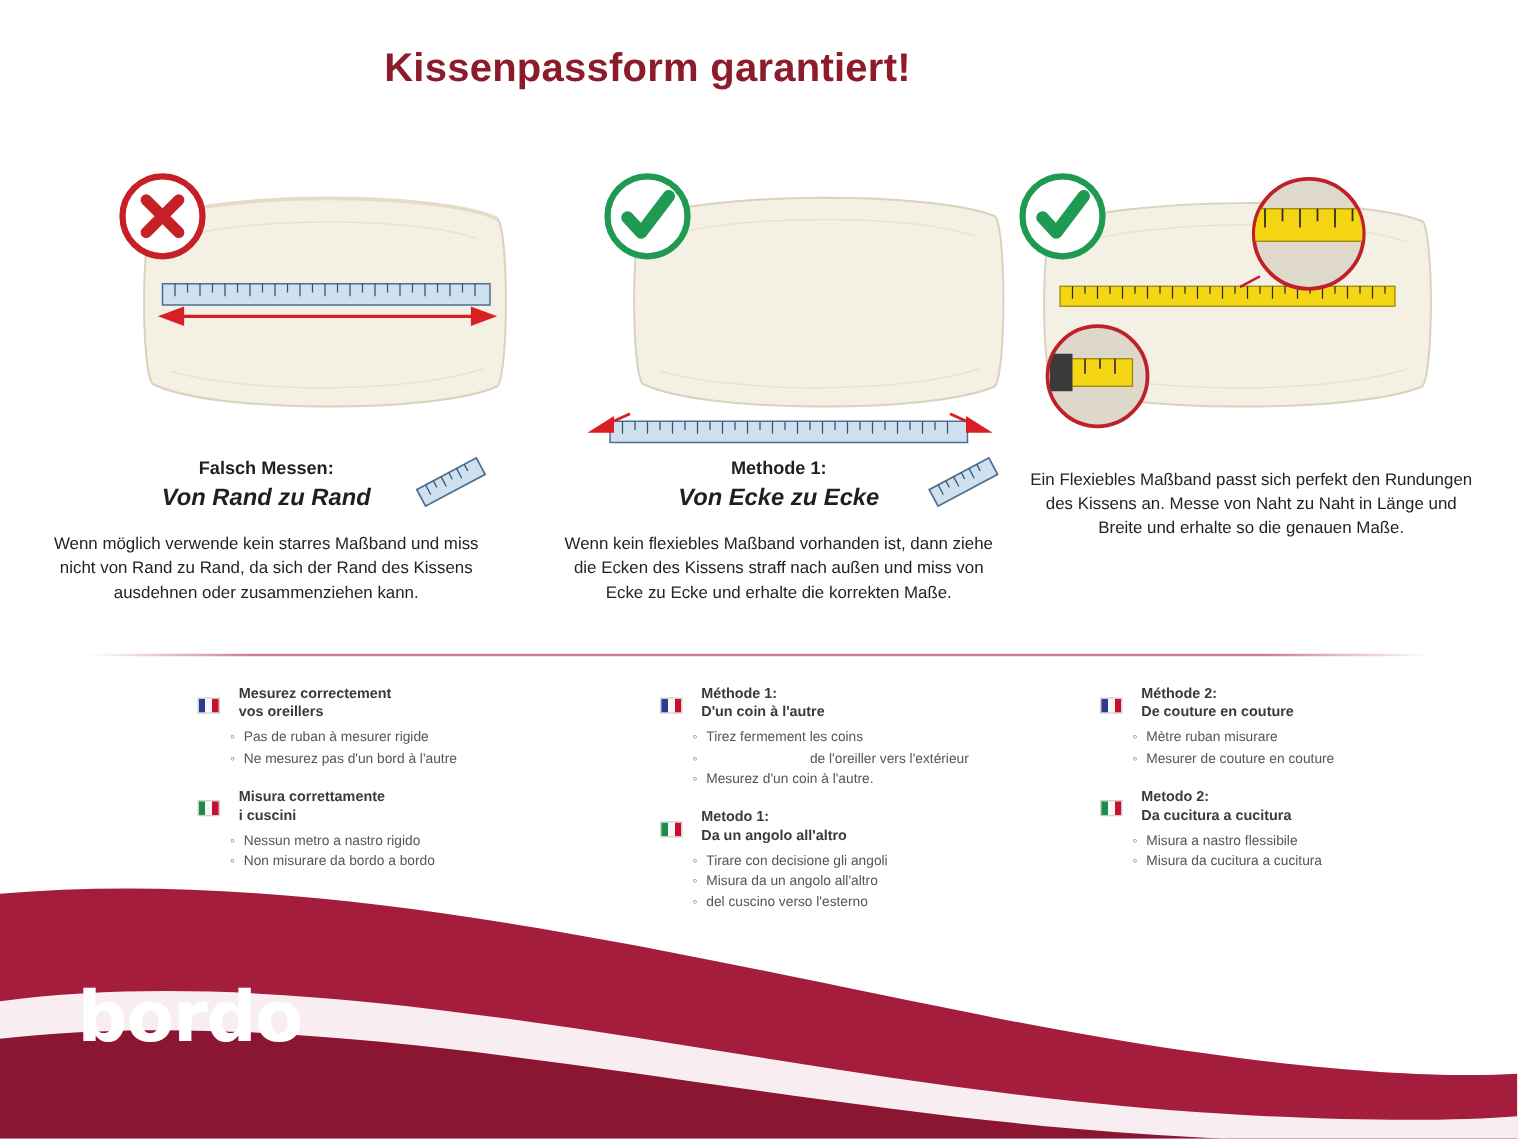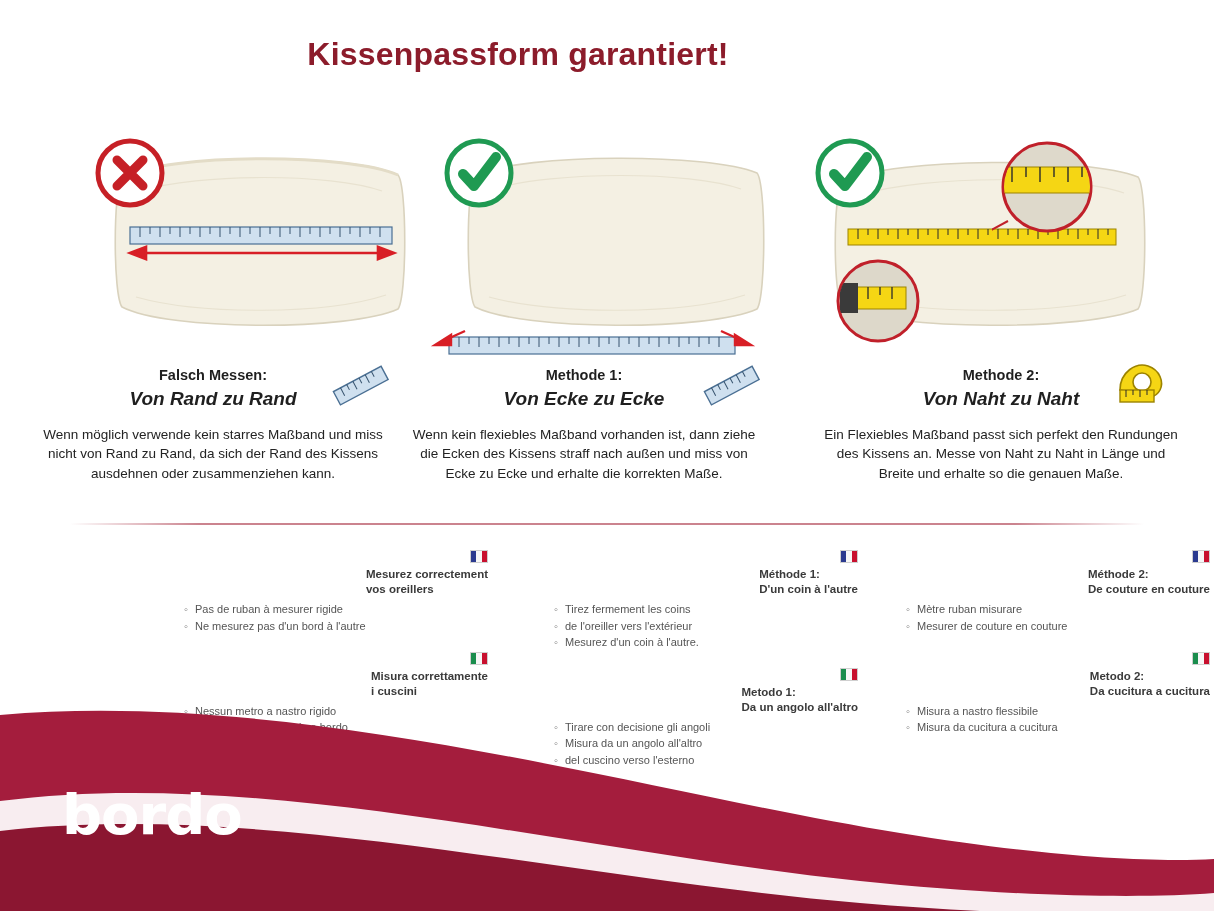--- a/index.html
+++ b/index.html
@@ -36,21 +36,21 @@
     left: 0;
     width: 1214px;
     height: 380px;
   }
   .col {
     position: absolute;
     width: 390px;
     top: 0;
   }
   .col-1 { left: 18px; }
-  .col-2 { left: 389px; }
+  .col-2 { left: 428px; }
   .col-3 { left: 806px; }
 
   
   .pillow-stage {
     position: relative;
     width: 390px;
     height: 235px;
   }
   .pillow {
     position: absolute;
@@ -131,23 +131,22 @@
     height: 175px;
   }
   .tcol { position: absolute; width: 330px; }
   .tcol-1 { left: 158px; }
   .tcol-2 { left: 528px; }
   .tcol-3 { left: 880px; }
 
   .tgroup { margin-bottom: 16px; }
   .tgroup-head {
     display: flex;
-    align-items: flex-end;
-    gap: 4px;
-    flex-direction: column;
+    align-items: center;
+    gap: 15px;
   }
   .flag {
     width: 18px;
     height: 13px;
     margin-top: 2px;
     flex: 0 0 auto;
     display: block;
     border: 0.5px solid #cfcfcf;
     box-sizing: border-box;
   }
@@ -445,37 +444,20 @@
       </svg>
 
       <div class="badge">
         <svg width="76" height="76" viewBox="0 0 76 76">
           <circle cx="38" cy="38" r="32" fill="#fff" stroke="#1f9a52" stroke-width="5"></circle>
           <path d="M22,39 L33,51 L55,22" fill="none" stroke="#1f9a52" stroke-width="10" stroke-linecap="round" stroke-linejoin="round"></path>
         </svg>
       </div>
     </div>
 
-    <div class="cap">
-      <div class="cap-title">Methode 2:</div>
-      <div class="cap-sub">Von Naht zu Naht</div>
-      <div class="cap-icon">
-        <svg width="56" height="54" viewBox="0 0 56 54">
-          <path d="M6,34 C6,16 22,6 34,10 C46,14 50,26 46,34 C42,42 30,44 26,38 Z" fill="#f5d614" stroke="#9c8300" stroke-width="1.6"></path>
-          <circle cx="28" cy="26" r="9" fill="#fff" stroke="#9c8300" stroke-width="1.6"></circle>
-          <rect x="6" y="34" width="34" height="12" fill="#f5d614" stroke="#9c8300" stroke-width="1.4"></rect>
-          <g stroke="#2b2b2b" stroke-width="1">
-            <line x1="12" y1="34" x2="12" y2="41"></line>
-              <line x1="19" y1="34" x2="19" y2="39"></line>
-            <line x1="26" y1="34" x2="26" y2="41"></line>
-              <line x1="33" y1="34" x2="33" y2="39"></line>
-          </g>
-        </svg>
-      </div>
-    </div>
     <div class="body-text">Ein Flexiebles Maßband passt sich perfekt den Rundungen des Kissens an. Messe von Naht zu Naht in Länge und Breite und erhalte so die genauen Maße.</div>
   </div>
 </div>
 
 <div class="divider"></div>
 
 <div class="trans">
 
   <div class="tcol tcol-1">
     <div class="tgroup">
@@ -510,21 +492,21 @@
     <div class="tgroup">
       <div class="tgroup-head">
         <span class="flag flag-fr"></span>
         <span class="thead-text">
           <span>Méthode 1:</span><br>
           <span>D'un coin à l'autre</span>
         </span>
       </div>
       <ul class="tlist">
         <li>Tirez fermement les coins</li>
-        <li style="list-style:none;padding-left:11px;">de l'oreiller vers l'extérieur</li>
+        <li style="list-style:none;padding-left:11px;text-align:center;">de l'oreiller vers l'extérieur</li>
         <li>Mesurez d'un coin à l'autre.</li>
       </ul>
     </div>
     <div class="tgroup">
       <div class="tgroup-head">
         <span class="flag flag-it"></span>
         <span class="thead-text">
           <span>Metodo 1:</span><br>
           <span>Da un angolo all'altro</span>
         </span>

